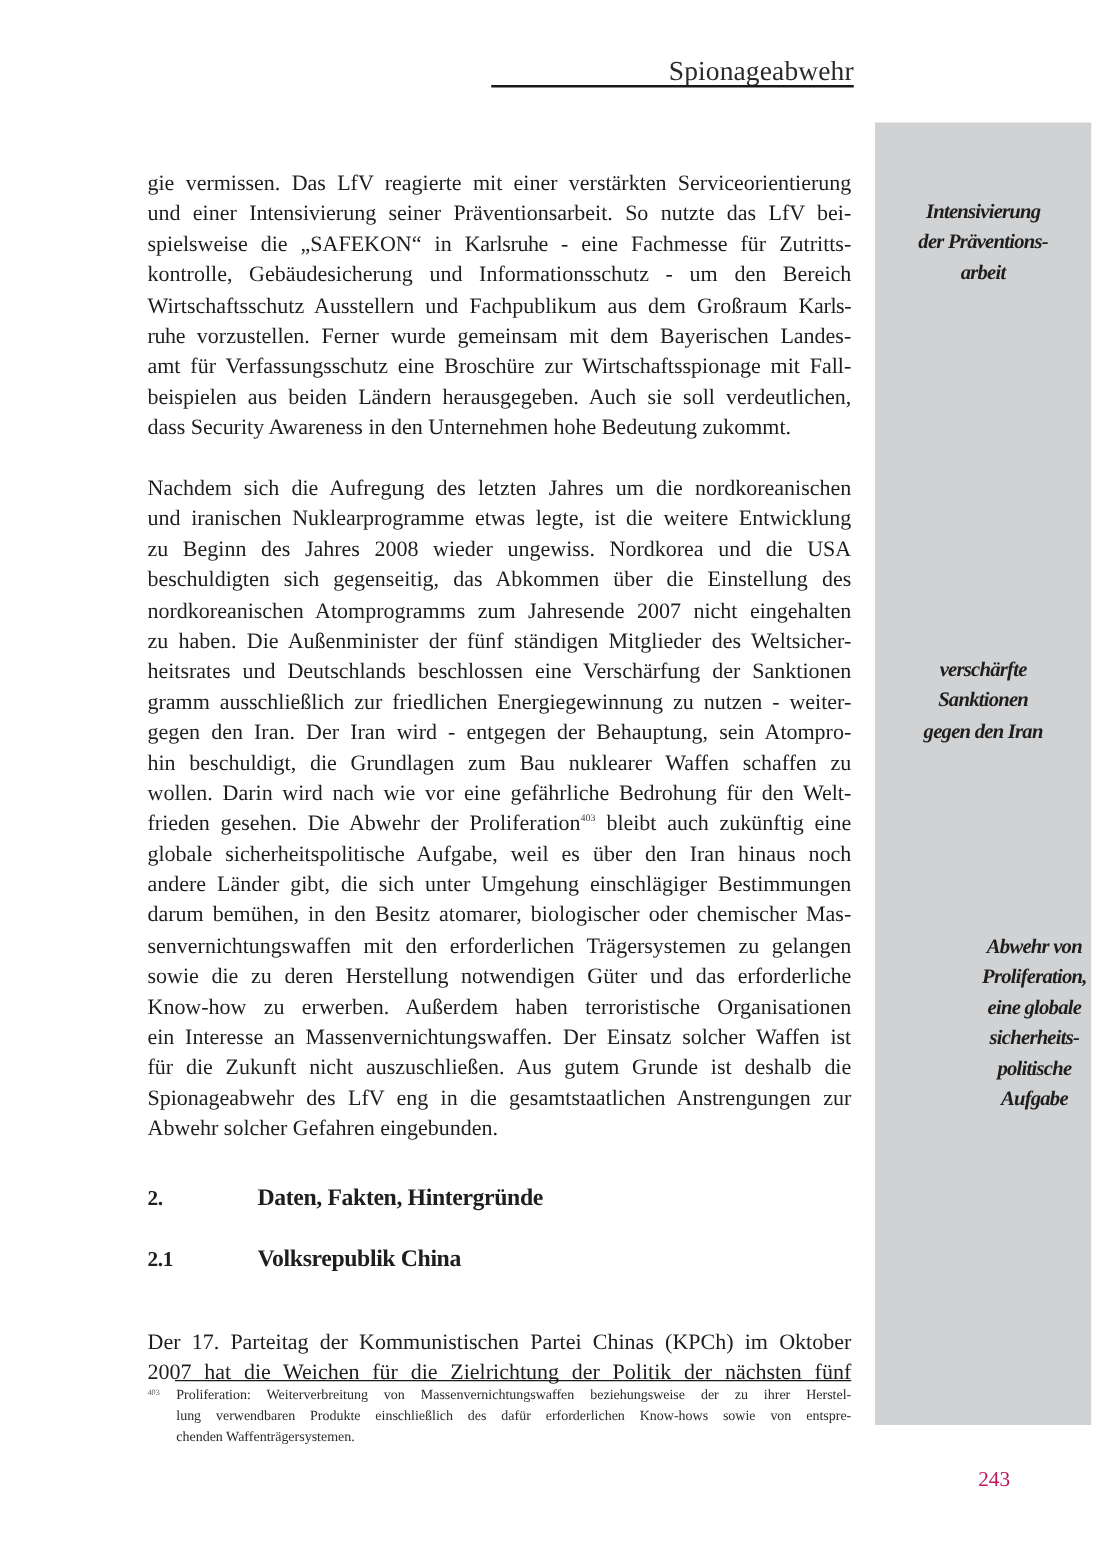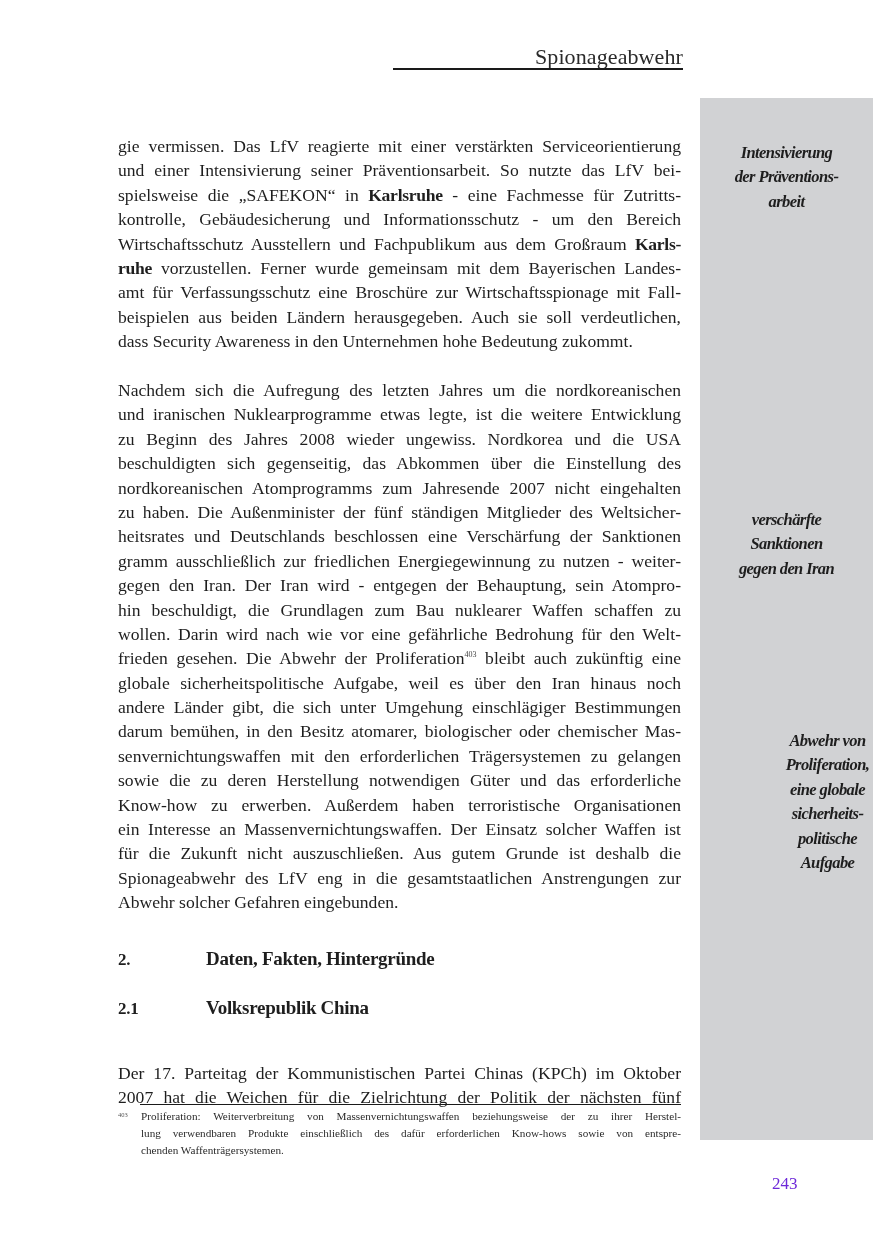--- a/index.html
+++ b/index.html
@@ -15,46 +15,46 @@
     }
     .head-rule {
       position: absolute; left: 393px; width: 290px; top: 68px; height: 1.5px; background: #1a1a1a;
     }
     .margin-bar {
       position: absolute; left: 700px; top: 98px; width: 173px; height: 1042px; background: #d1d2d4;
     }
     .margin-note {
       position: absolute; left: 700px; width: 173px; text-align: center;
       font-style: italic; font-weight: bold; font-size: 16.5px; line-height: 24.4px;
-      color: #1e1e1e; letter-spacing: -0.6px;
+      color: #1e1e1e; letter-spacing: -0.6px; margin-top: 16px;
     }
     .body-text {
       position: absolute; left: 118px; width: 563px;
       font-size: 17.6px; line-height: 24.4px; text-align: justify; color: #1e1e1e; margin-top: 16px;
     }
     .body-text .line { display: block; text-align: justify; text-align-last: justify; height: 24.4px; white-space: nowrap; overflow: visible; }
     .body-text .line.last { text-align-last: left; }
-    .kw { font-weight: bold; letter-spacing: -0.3px; }
+    .kw { font-weight: normal; letter-spacing: -0.3px; }
     sup.fn-ref { font-size: 8px; vertical-align: 7px; line-height: 0; color: #444; }
     .heading {
       position: absolute; left: 118px; font-weight: bold; font-size: 19px; color: #1e1e1e; letter-spacing: -0.3px;
     }
     .heading .num { display: inline-block; width: 88px; font-size: 17px; }
     .fn-rule {
       position: absolute; left: 140px; width: 541px; top: 1104px; height: 1px; background: #1a1a1a;
     }
     .footnote {
       position: absolute; left: 118px; top: 1108px; width: 563px; font-size: 11.2px; line-height: 17px; color: #2a2a2a;
     }
     .footnote .fn-num { position: absolute; left: 0; top: -2px; font-size: 6.5px; color: #555; }
     .footnote .fn-body { margin-left: 23px; display: block; }
     .footnote .fn-line { display: block; text-align: justify; text-align-last: justify; white-space: nowrap; }
     .footnote .fn-line.last { text-align-last: left; }
     .page-number {
-      position: absolute; left: 772px; width: 80px; top: 1174px; text-align: left; font-size: 17px; color: #6d28d9;
+      position: absolute; left: 728px; width: 80px; top: 1174px; text-align: right; font-size: 17px; color: #be185d;
     }
   </style>
 </head>
 <body>
 
 <div class="running-head">Spionageabwehr</div>
 <div class="head-rule"></div>
 
 <div class="margin-bar"></div>
 

